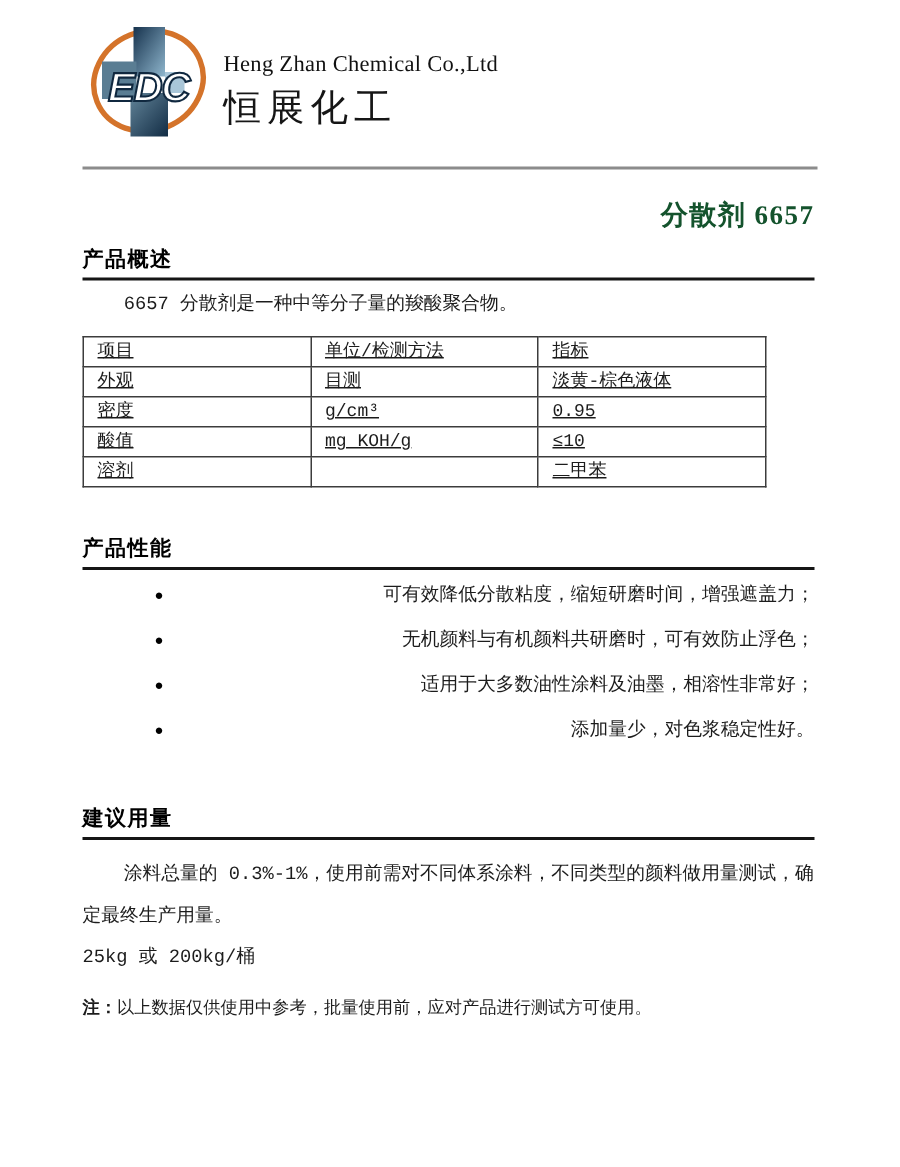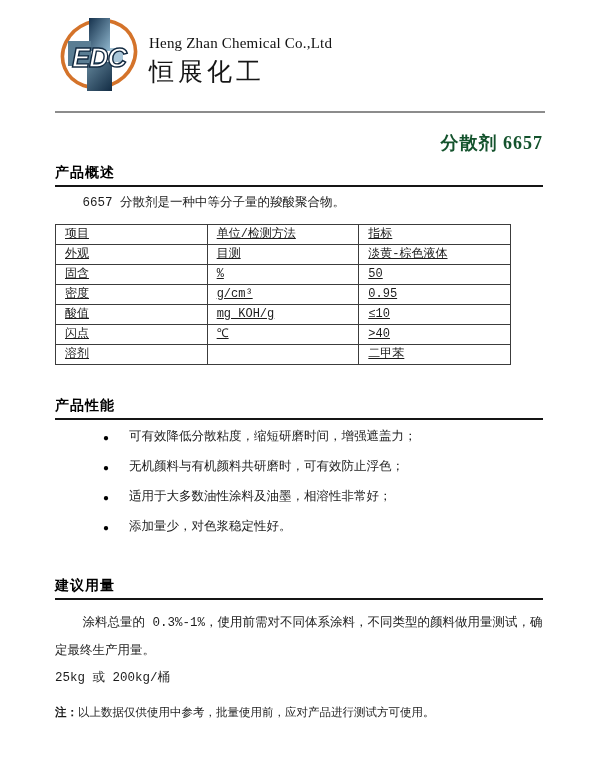--- a/index.html
+++ b/index.html
@@ -66,21 +66,21 @@
     font-size:12px; line-height:15px;
     padding:2px 9px; height:19px;
     color:#1c1c1c;
     overflow:hidden; white-space:nowrap;
   }
 
   
   .perf-list { margin:7px 0 0 48px; list-style:none; }
   .perf-list li {
     position:relative; padding-left:26px;
-    font-size:12.5px; line-height:19px; margin-top:11px; color:#1c1c1c;
+    font-size:12.5px; line-height:19px; margin-top:11px; color:#1c1c1c;text-align:right;
   }
   .perf-list li:first-child { margin-top:8px; }
   .perf-list li::before {
     content:"\25CF";
     position:absolute; left:0; top:1px;
     font-size:10px; color:#000;
   }
 
   
   .note { margin:17px 57px 0 55px; font-size:11.5px; line-height:17px; color:#1c1c1c; }
@@ -133,38 +133,28 @@
           <th>指标</th>
         </tr>
       </thead>
       <tbody>
         <tr>
           <td>外观</td>
           <td>目测</td>
           <td>淡黄-棕色液体</td>
         </tr>
         <tr>
-          <td>固含</td>
-          <td>%</td>
-          <td>50</td>
-        </tr>
-        <tr>
           <td>密度</td>
           <td>g/cm³</td>
           <td>0.95</td>
         </tr>
         <tr>
           <td>酸值</td>
           <td>mg KOH/g</td>
           <td>≤10</td>
-        </tr>
-        <tr>
-          <td>闪点</td>
-          <td>℃</td>
-          <td>&gt;40</td>
         </tr>
         <tr>
           <td>溶剂</td>
           <td></td>
           <td>二甲苯</td>
         </tr>
       </tbody>
     </table>
   </div>
 

